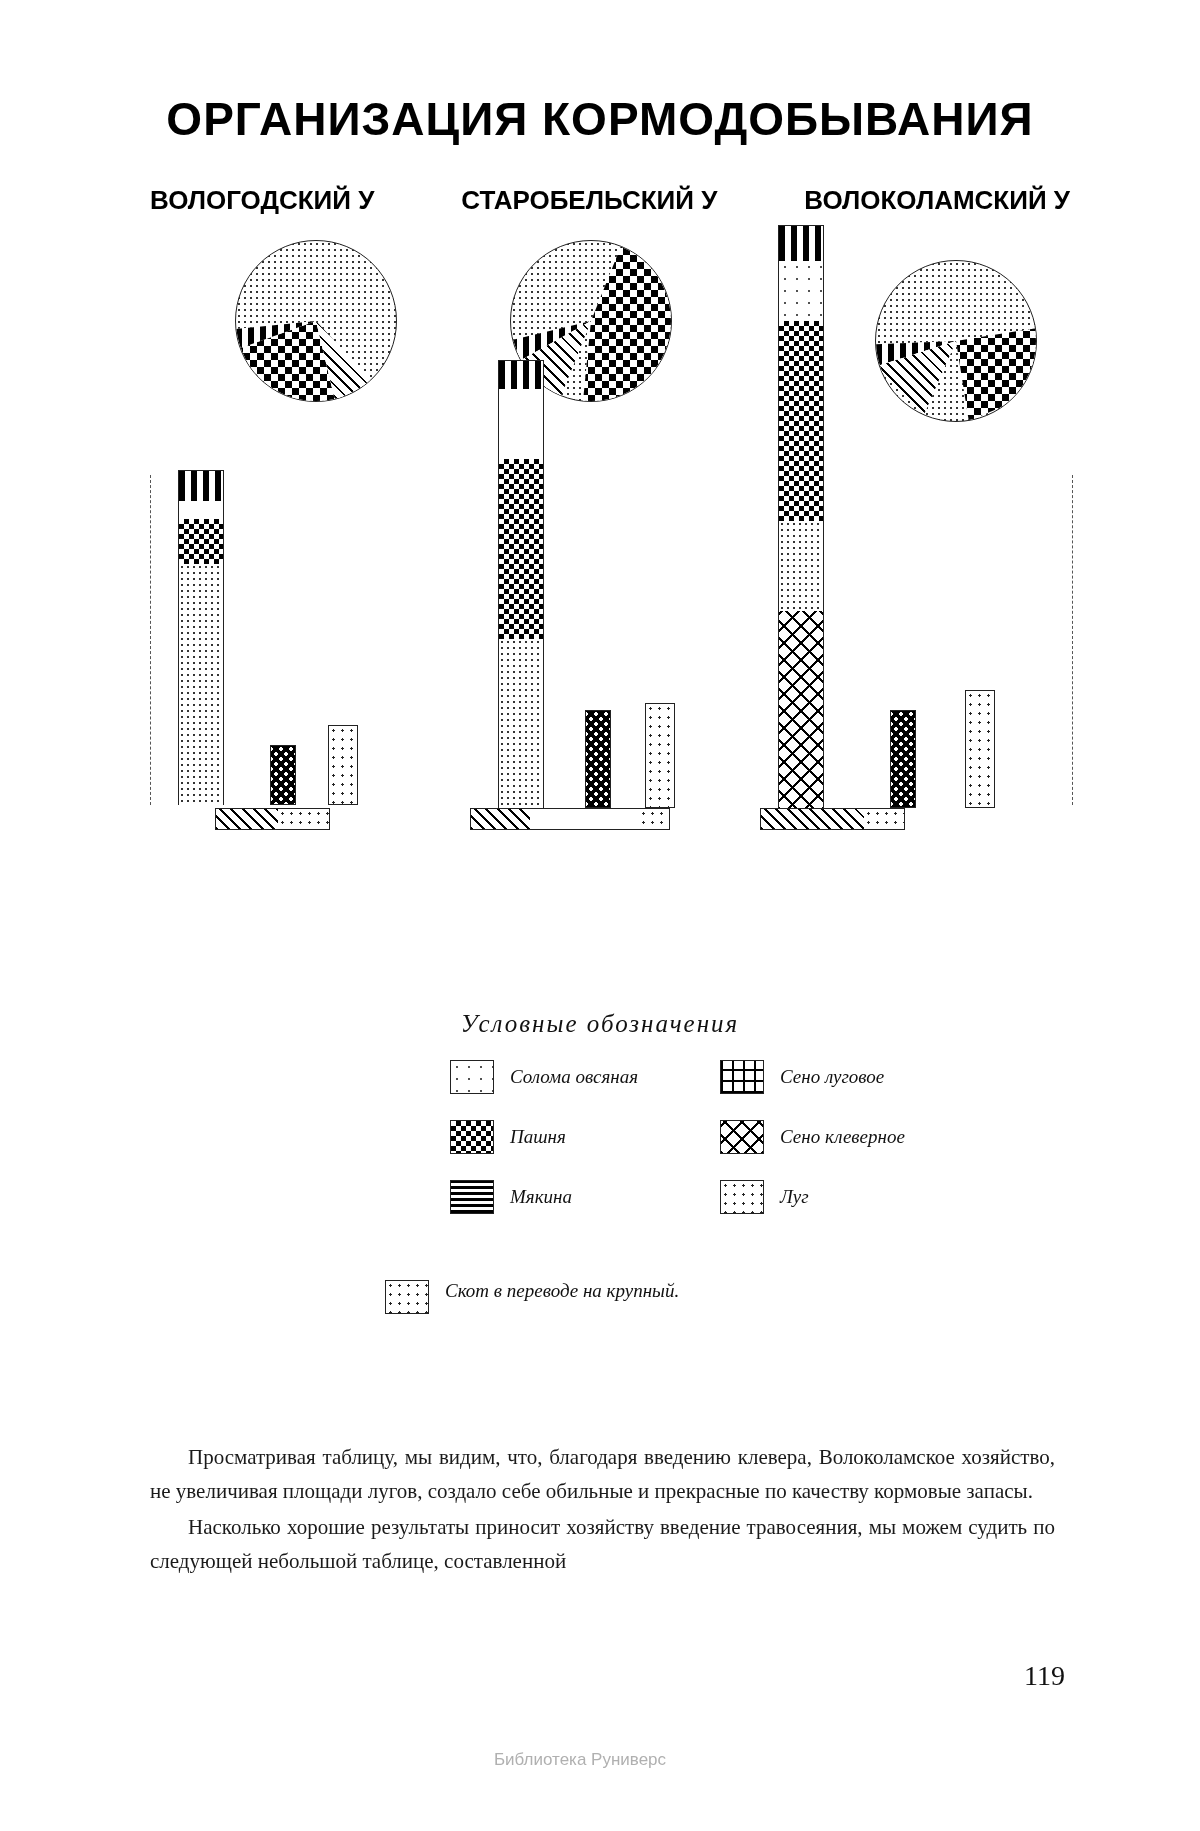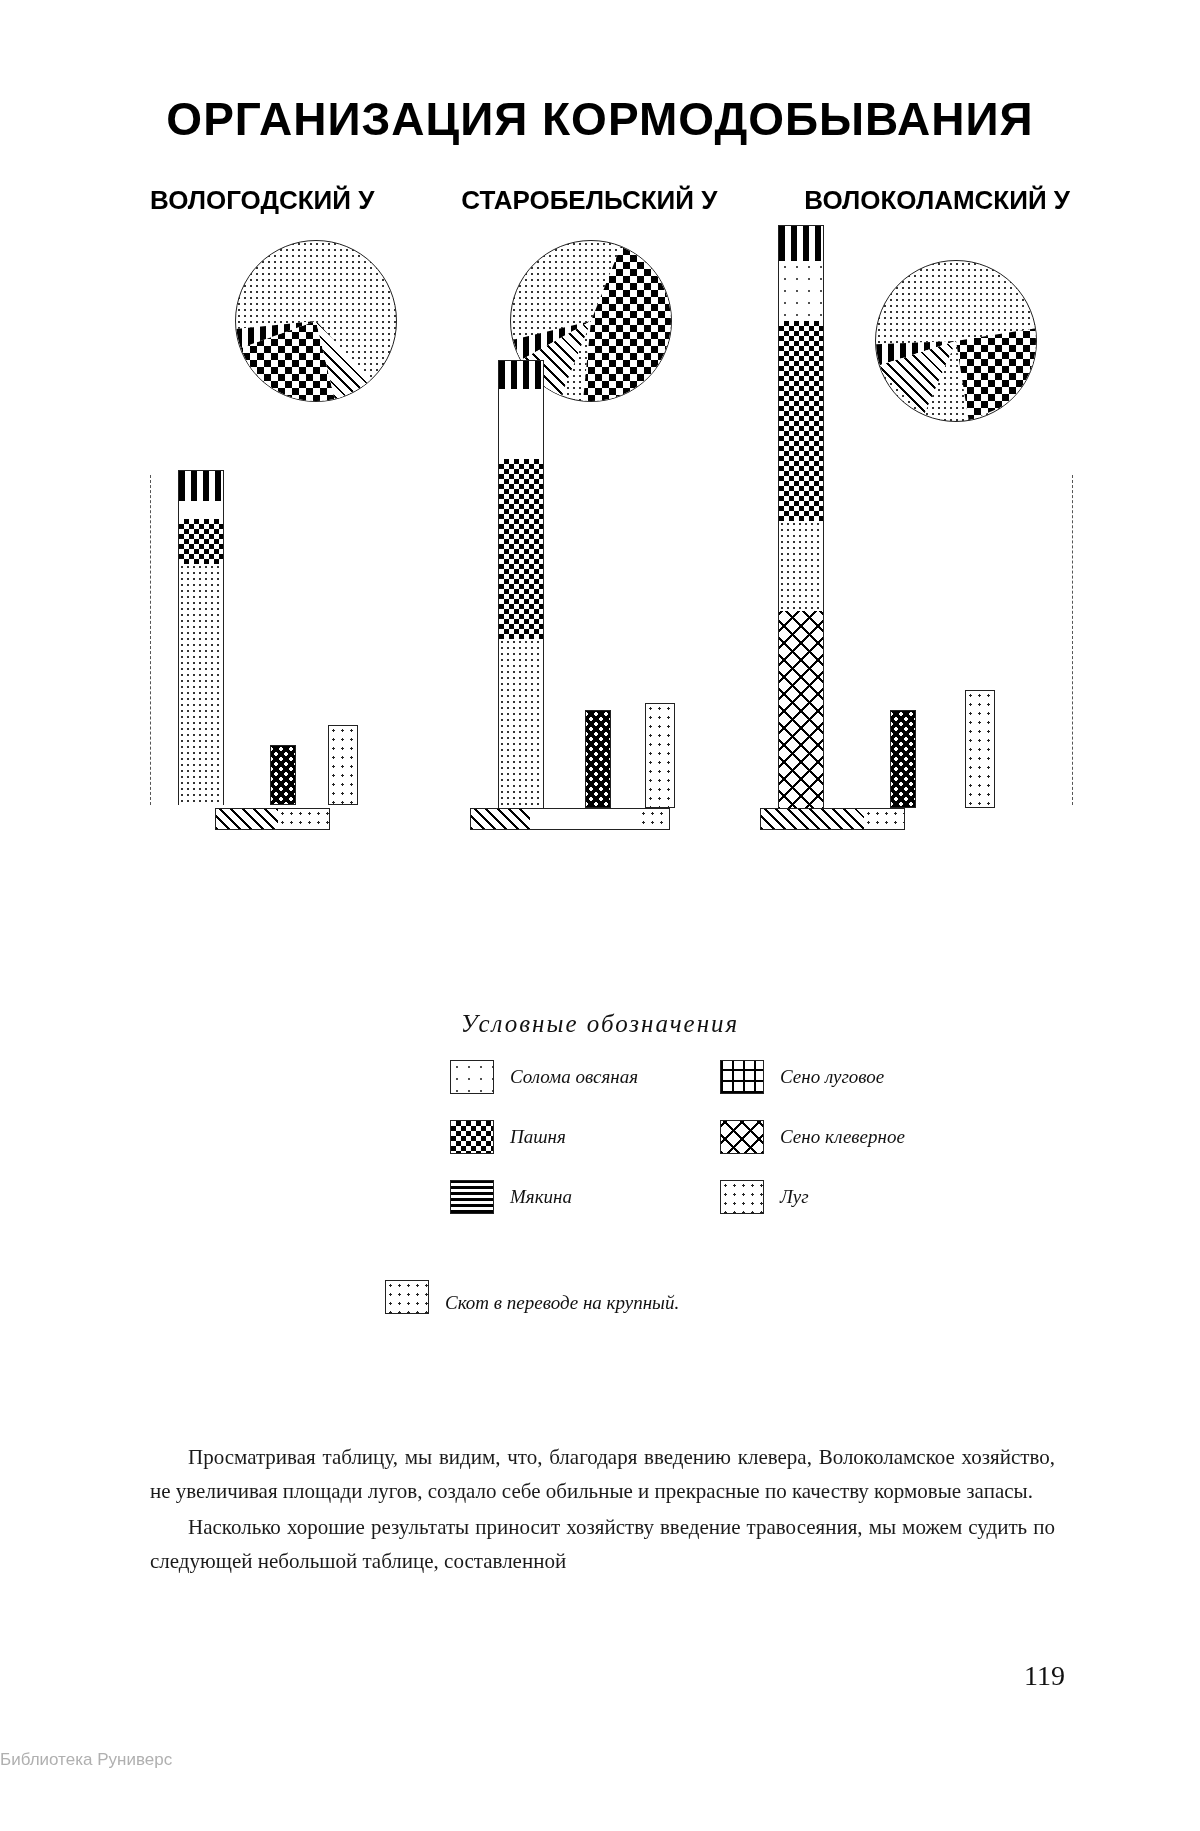--- a/index.html
+++ b/index.html
@@ -165,36 +165,36 @@
     display:flex;align-items:center;height:44px;margin-bottom:16px;
   }
   .lg-swatch{
     width:44px;height:34px;border:1px solid #222;box-sizing:border-box;flex:0 0 auto;
   }
   .lg-label{
     margin-left:16px;font-family:"Liberation Serif", serif;font-style:italic;
     font-size:19px;color:#111;white-space:nowrap;
   }
   .lg-bottom{
-    position:absolute;left:385px;top:1280px;display:flex;align-items:flex-end;
+    position:absolute;left:385px;top:1280px;display:flex;align-items:flex-start;
   }
 
   
   .body-text{
     position:absolute;left:150px;top:1440px;width:905px;
     font-family:"Liberation Serif", serif;
     font-size:21px;line-height:34px;text-align:justify;color:#1a1a1a;
   }
   .body-text p{margin:0 0 2px 0;text-indent:38px;}
   .page-num{
     position:absolute;left:0;top:1660px;width:1065px;text-align:right;
     font-family:"Liberation Serif", serif;font-size:28px;color:#111;
   }
   .footer-mark{
-    position:absolute;left:0;top:1750px;width:1160px;text-align:left;
+    position:absolute;left:0;top:1750px;width:1160px;text-align:center;
     font-family:"Liberation Sans", sans-serif;font-size:17px;color:#b0b0b0;
   }
 </style>
 </head>
 <body>
 
 <div class="page">
 
   <div class="main-title">ОРГАНИЗАЦИЯ   КОРМОДОБЫВАНИЯ</div>
 

